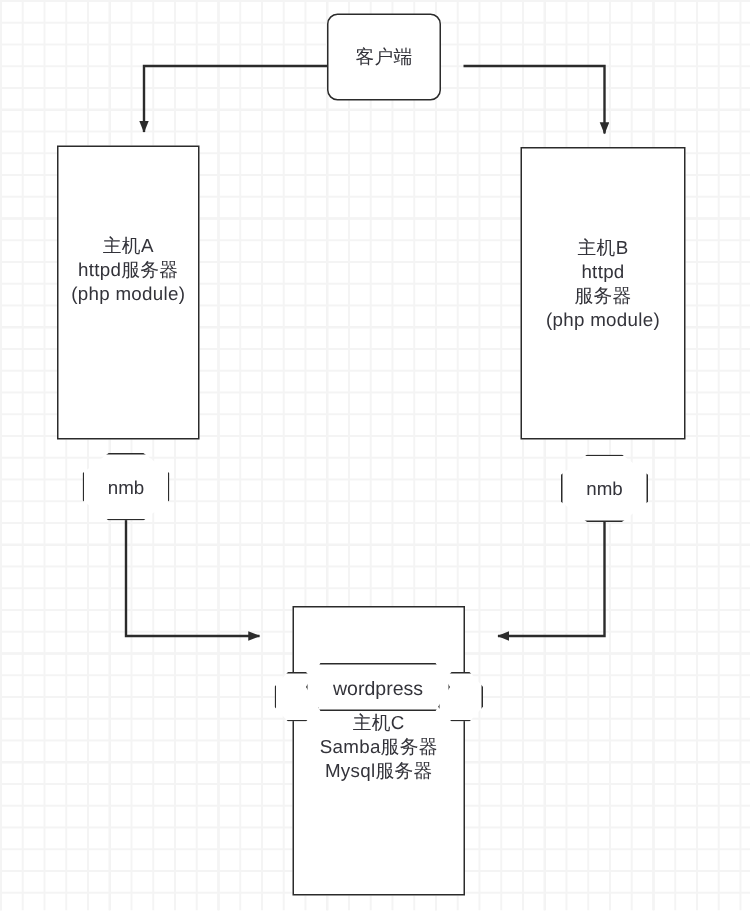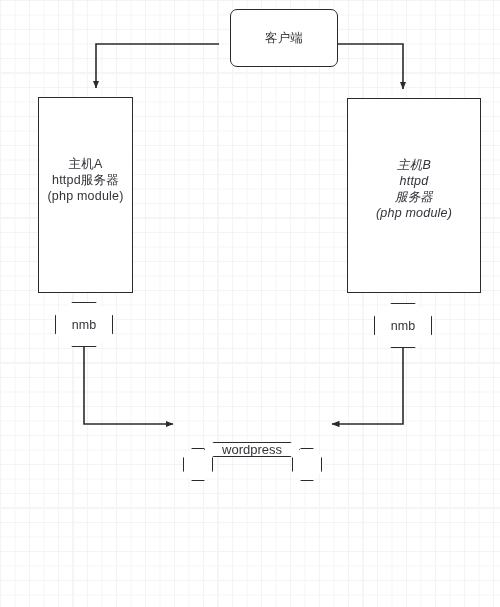--- a/index.html
+++ b/index.html
@@ -103,46 +103,51 @@
 
     <path d="M219,44 L96,44 L96,88" fill="none" stroke="#2b2b2b" stroke-width="1.6" marker-end="url(#arrowhead)"></path>
 
     <path d="M309,44 L403,44 L403,89" fill="none" stroke="#2b2b2b" stroke-width="1.6" marker-end="url(#arrowhead)"></path>
 
     <path d="M84,305 L84,424 L173,424" fill="none" stroke="#2b2b2b" stroke-width="1.6" marker-end="url(#arrowhead)"></path>
 
     <path d="M403,306 L403,424 L332,424" fill="none" stroke="#2b2b2b" stroke-width="1.6" marker-end="url(#arrowhead)"></path>
   </svg>
 
-  <div class="node node-rounded" style="left:230px; top:9px; width:108px; height:58px;">
+  <div class="node node-rounded" style="left:218px; top:9px; width:76px; height:58px;">
     <div class="node-label center-label">客户端</div>
   </div>
 
   <div class="node" style="left:38px; top:97px; width:95px; height:196px;">
     <div class="node-label" style="top:58px;">主机A
 httpd服务器
 (php module)</div>
   </div>
   <div class="octagon oct-text" style="left:55px; top:261px; width:58px; height:45px;">
     <span>nmb</span>
   </div>
 
-  <div class="node" style="left:347px; top:98px; width:134px; height:195px;font-style:italic;">
+  <div class="node" style="left:347px; top:98px; width:110px; height:195px;">
     <div class="node-label" style="top:58px;">主机B
 httpd
 服务器
 (php module)</div>
   </div>
   <div class="octagon oct-text" style="left:374px; top:262px; width:58px; height:45px;">
     <span>nmb</span>
   </div>
 
+  <div class="node" style="left:195px; top:404px; width:115px; height:193px;">
+    <div class="node-label" style="top:69px;">主机C
+Samba服务器
+Mysql服务器</div>
+  </div>
   <div class="octagon oct-text" style="left:183px; top:407px; width:30px; height:33px;">
     <span></span>
   </div>
   <div class="octagon oct-text" style="left:292px; top:407px; width:30px; height:33px;">
     <span></span>
   </div>
-  <div class="hexagon hex-text" style="left:204px; top:442px; width:96px; height:15px;">
+  <div class="hexagon hex-text" style="left:204px; top:442px; width:96px; height:32px;">
     <span>wordpress</span>
   </div>
 
 </div>
 
 </body></html>

